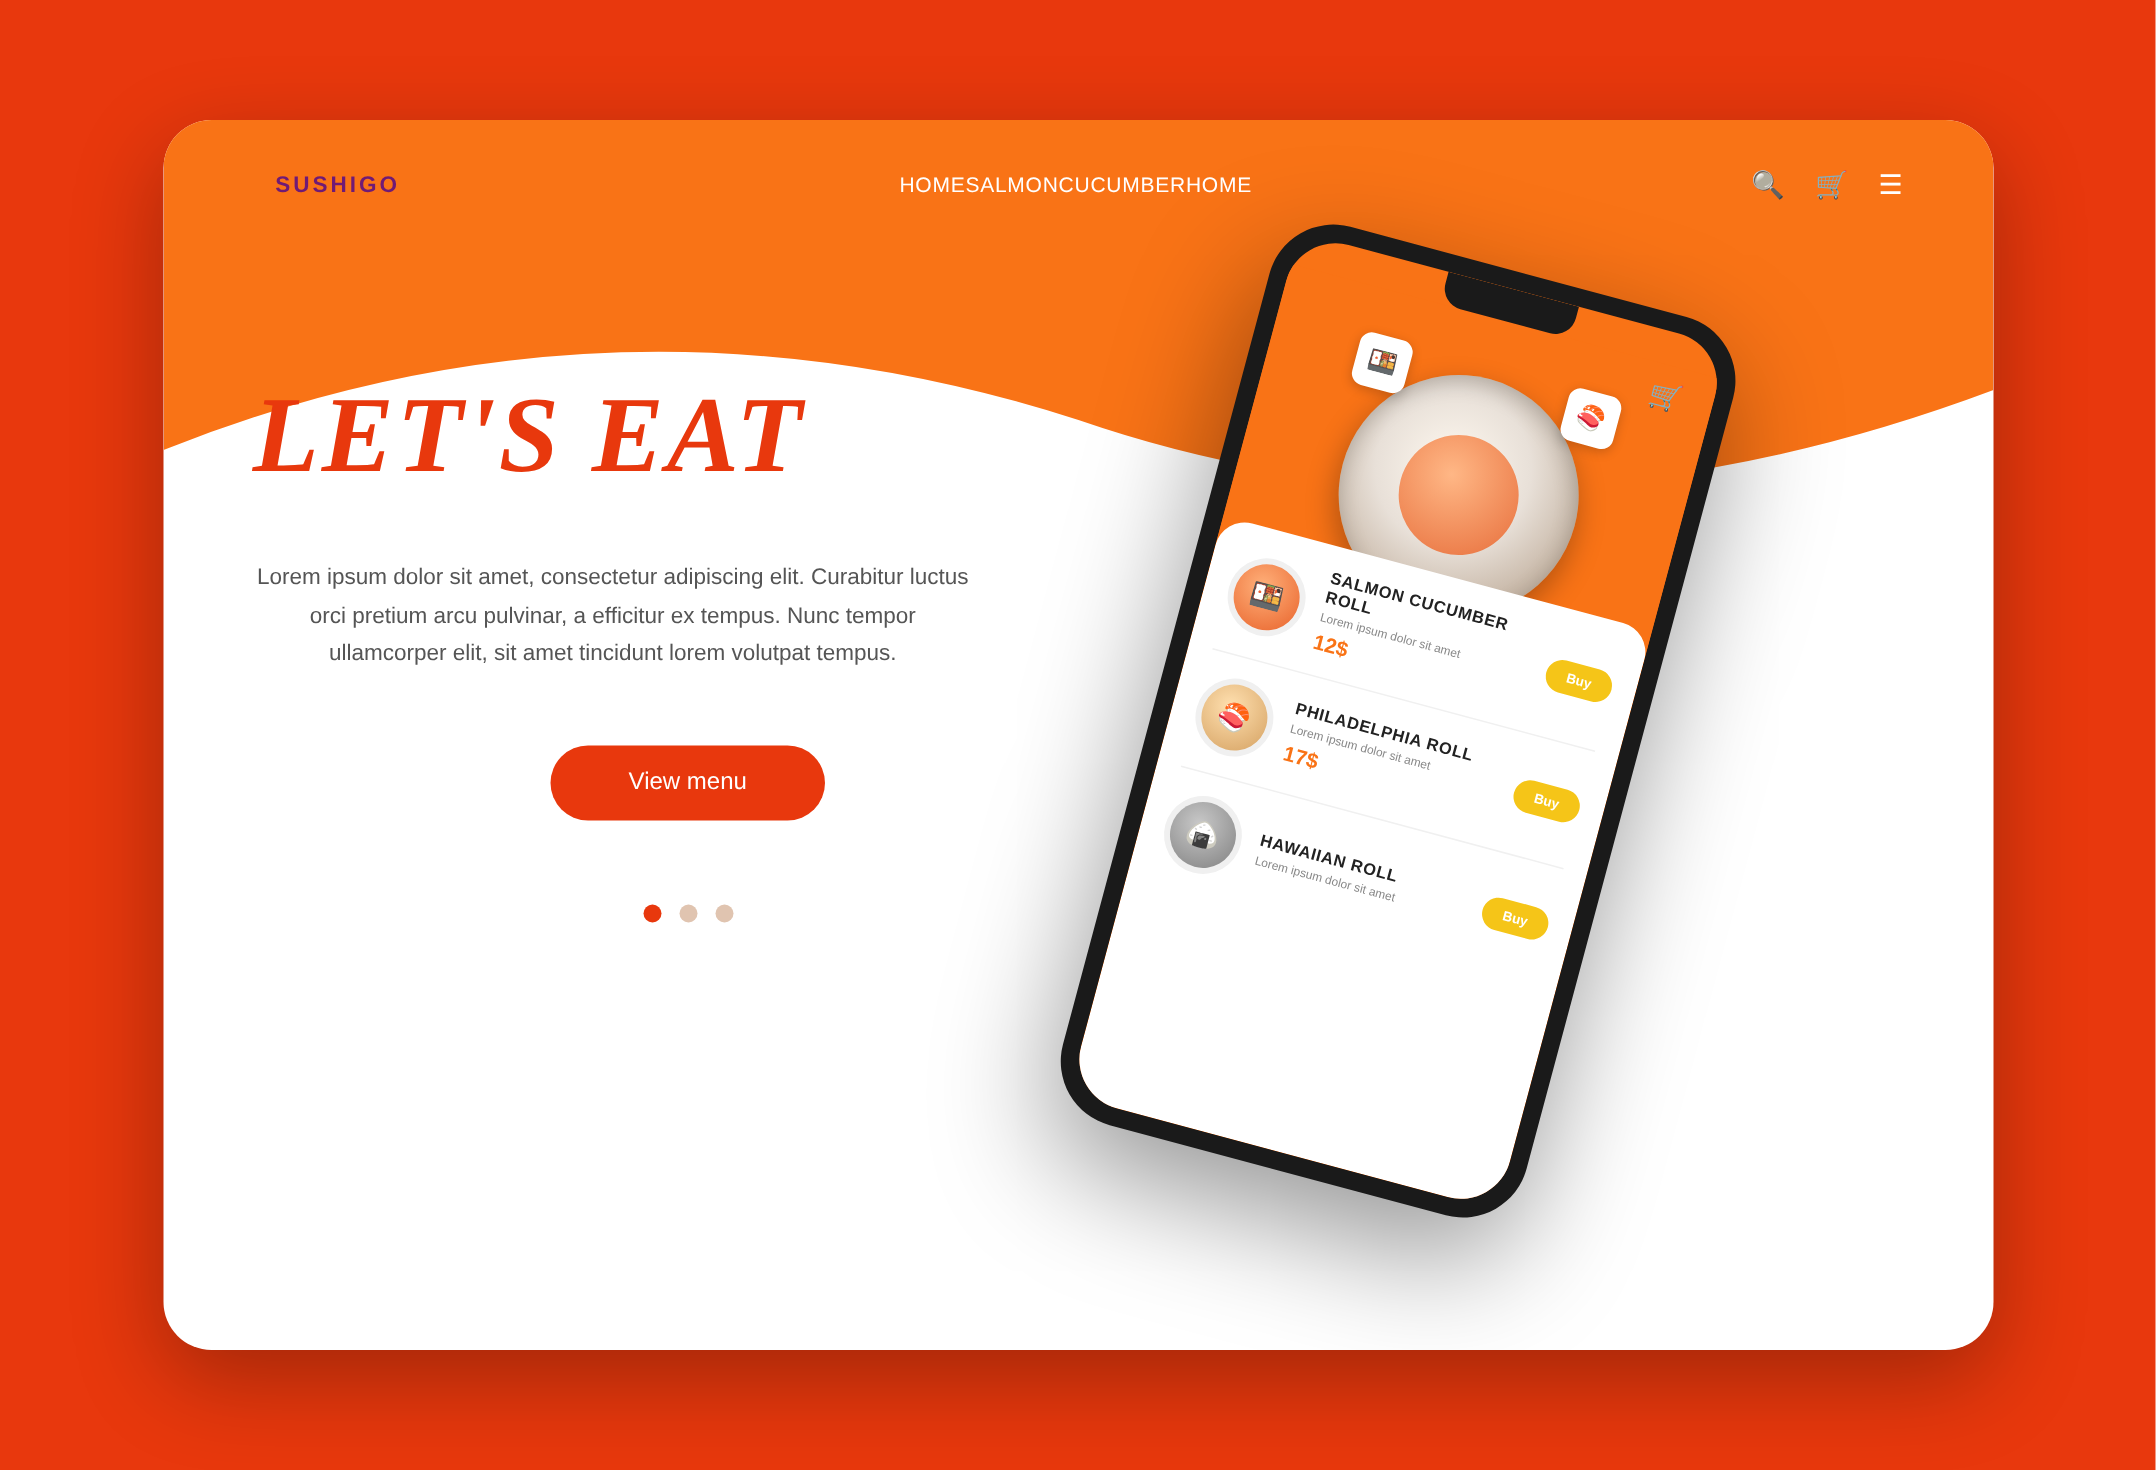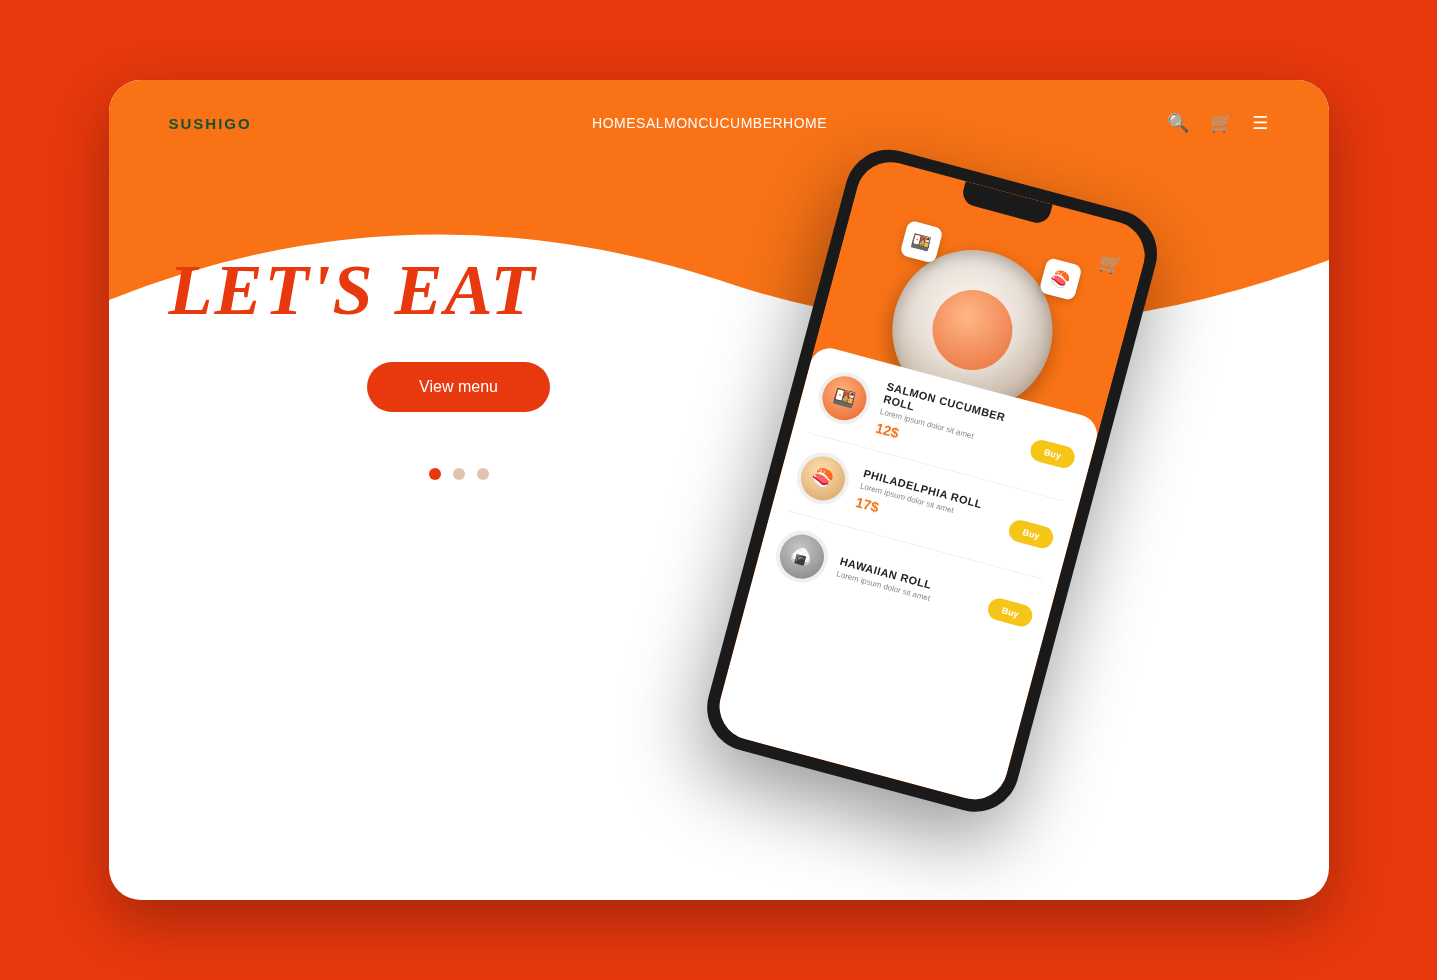--- a/index.html
+++ b/index.html
@@ -46,22 +46,23 @@
       z-index: 10;
       display: flex;
       align-items: center;
       justify-content: space-between;
       padding: 32px 60px 0 60px;
     }
 
     .logo {
       font-size: 15px;
       font-weight: 700;
-      color: #14532d;
+      color: #701a75;
       letter-spacing: 2px;
+      margin-left: 15px;
     }
 
     .nav {
       display: flex;
       align-items: center;
     }
 
     .nav-item {
       font-size: 14px;
       color: #ffffff;
@@ -96,21 +97,21 @@
       flex: 1;
       padding-top: 60px;
     }
 
     .hero-title {
       font-size: 72px;
       font-weight: 900;
       color: #e8380d;
       font-style: italic;
       line-height: 1.0;
-      margin-bottom: 36px;
+      margin-bottom: 46px;
       font-family: Georgia, 'Times New Roman', serif;
       letter-spacing: 2px;
     }
 
     .hero-desc {
       font-size: 15px;
       color: #555;
       line-height: 1.7;
       max-width: 480px;
       text-align: center;
@@ -310,20 +311,21 @@
       <span class="header-icon">🔍</span>
       <span class="header-icon">🛒</span>
       <span class="header-icon">☰</span>
     </div>
   </div>
 
   <div class="main-content">
 
     <div class="left-section">
       <h1 class="hero-title">LET'S EAT</h1>
+      <p class="hero-desc">Lorem ipsum dolor sit amet, consectetur adipiscing elit. Curabitur luctus orci pretium arcu pulvinar, a efficitur ex tempus. Nunc tempor ullamcorper elit, sit amet tincidunt lorem volutpat tempus.</p>
       <button class="view-menu-btn">View menu</button>
 
       <div class="dots">
         <div class="dot dot-active"></div>
         <div class="dot dot-inactive"></div>
         <div class="dot dot-inactive"></div>
       </div>
     </div>
 
     <div class="right-section">

